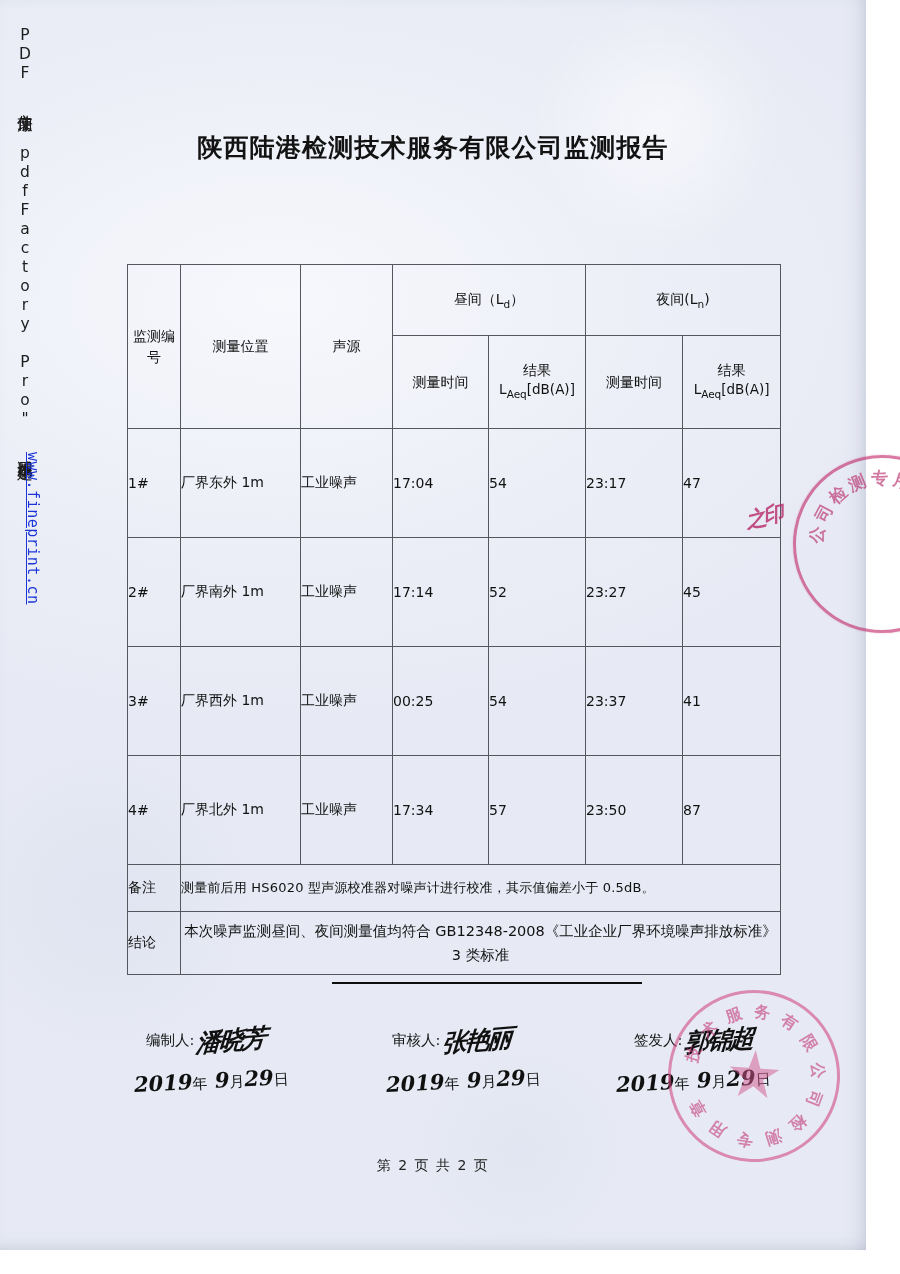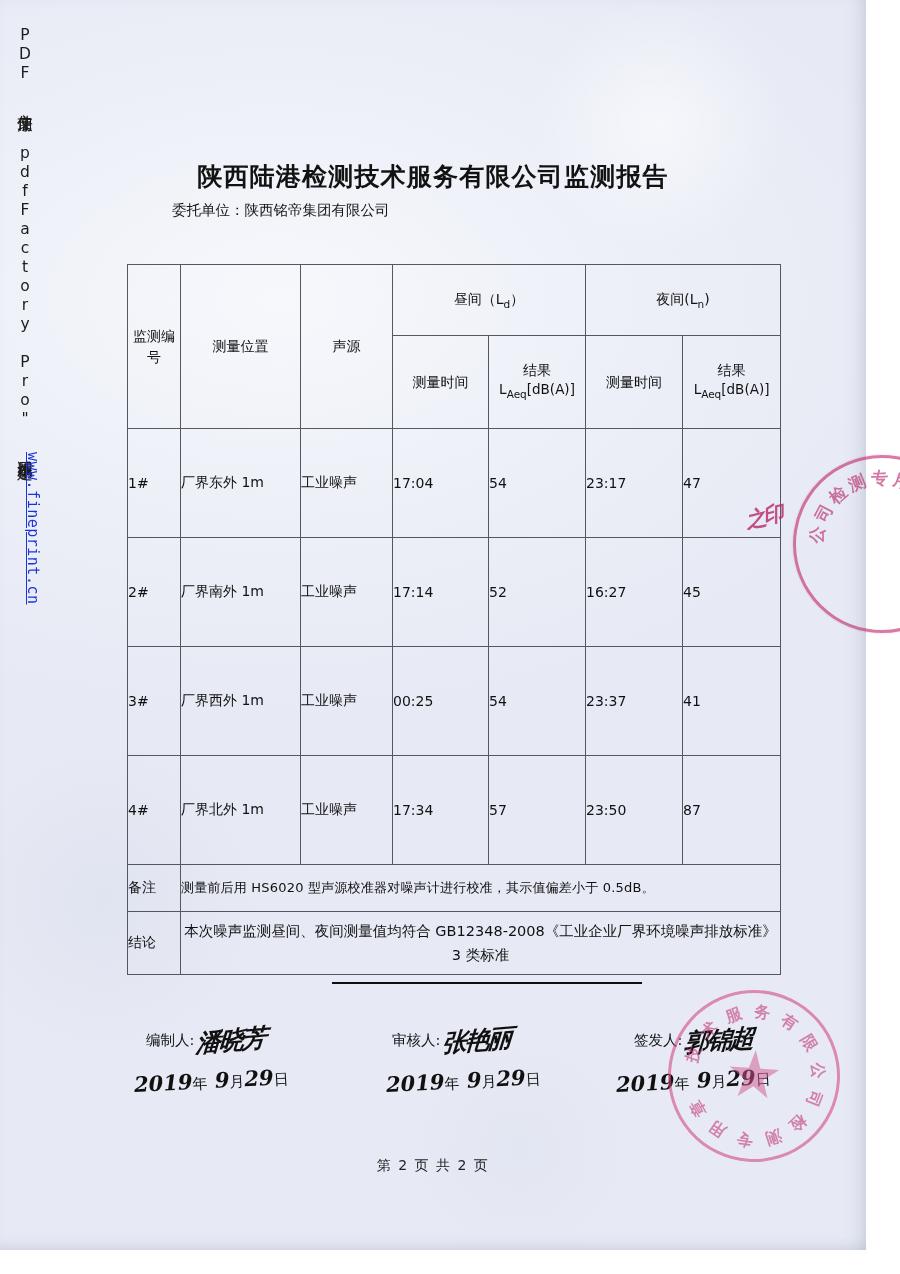--- a/index.html
+++ b/index.html
@@ -39,21 +39,21 @@
     position:absolute;left:8px;top:452px;width:34px;height:170px;
     writing-mode:vertical-rl;text-orientation:sideways;
     font-size:15px;color:#1a34d8;text-decoration:underline;
     letter-spacing:.5px;white-space:nowrap;
     font-family:"DejaVu Sans Mono","Liberation Mono",monospace;
   }
 
   
   .title{
     position:absolute;left:0;top:131px;width:866px;text-align:center;
-    font-size:25px;font-weight:bold;color:#121212;letter-spacing:1.2px;margin-top:29px;
+    font-size:25px;font-weight:bold;color:#121212;letter-spacing:1.2px;
   }
   .meta{position:absolute;left:172px;top:198px;width:560px;
         font-size:14.5px;line-height:24.5px;color:#161616;}
 
   
   .tbl{
     position:absolute;left:127px;top:264px;width:653px;
     border-collapse:collapse;table-layout:fixed;
     font-size:14px;color:#111;
   }
@@ -140,21 +140,20 @@
 <div class="sheet"></div>
 <div class="sheet-edge-r"></div>
 <div class="sheet-edge-b"></div>
 
 <div class="watermark">PDF 文件使用 "pdfFactory Pro" 试用版本创建</div>
 <div class="watermark-link">www.fineprint.cn</div>
 
 <div class="title">陕西陆港检测技术服务有限公司监测报告</div>
 
 <div class="meta">
-  <div>委托单位：陕西铭帝集团有限公司</div>
 </div>
 
 <table class="tbl">
   <colgroup>
     <col class="c1">
       <col class="c2">
       <col class="c3">
     <col class="c4">
       <col class="c5">
       <col class="c6">
@@ -196,21 +195,21 @@
       <td class="rowcell">54</td>
       <td class="rowcell">23:17</td>
       <td class="rowcell">47</td>
     </tr>
     <tr>
       <td class="rowcell">2#</td>
       <td class="rowcell">厂界南外 1m</td>
       <td class="rowcell">工业噪声</td>
       <td class="rowcell">17:14</td>
       <td class="rowcell">52</td>
-      <td class="rowcell">16:27</td>
+      <td class="rowcell">23:27</td>
       <td class="rowcell">45</td>
     </tr>
     <tr>
       <td class="rowcell">3#</td>
       <td class="rowcell">厂界西外 1m</td>
       <td class="rowcell">工业噪声</td>
       <td class="rowcell">00:25</td>
       <td class="rowcell">54</td>
       <td class="rowcell">23:37</td>
       <td class="rowcell">41</td>

